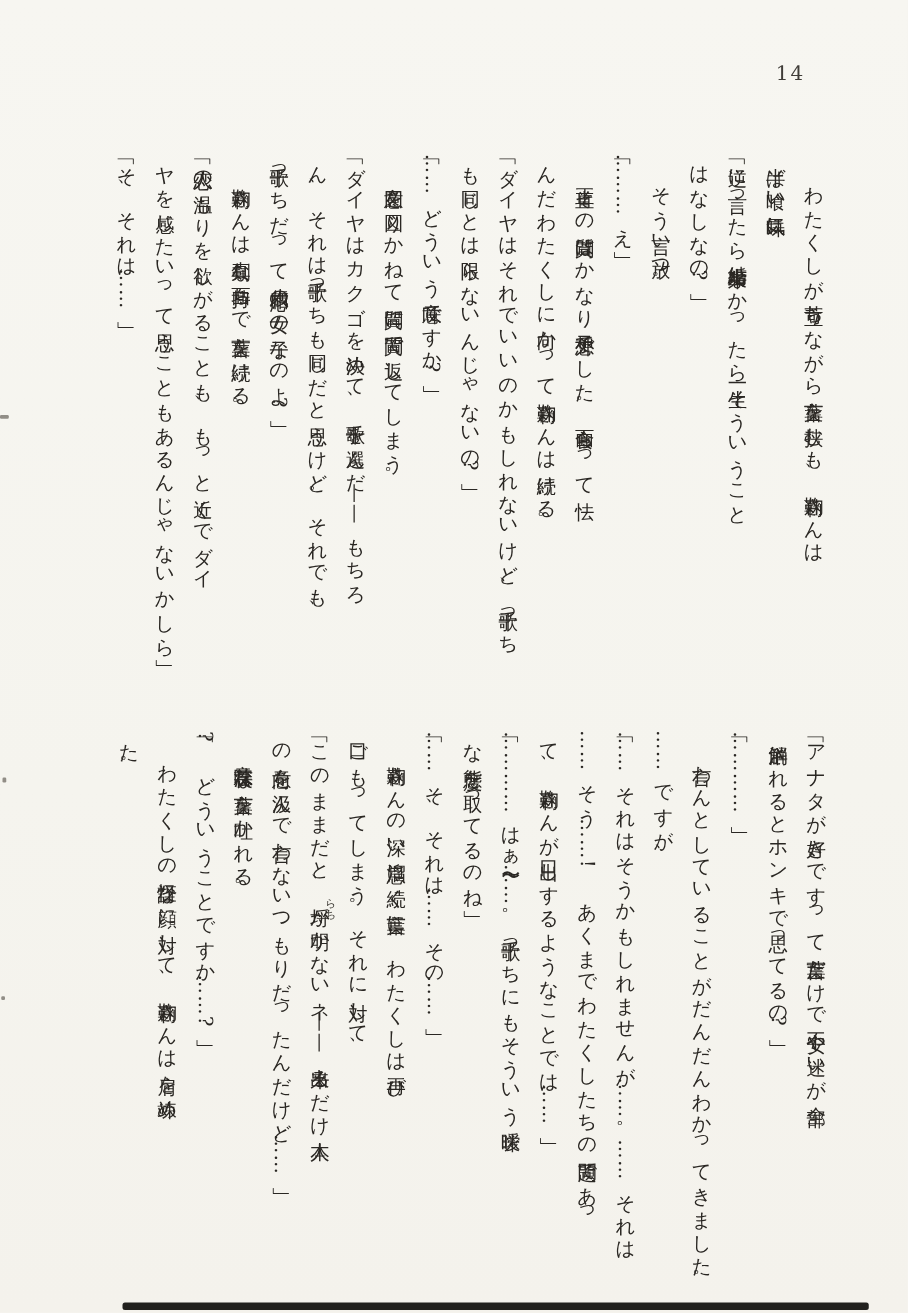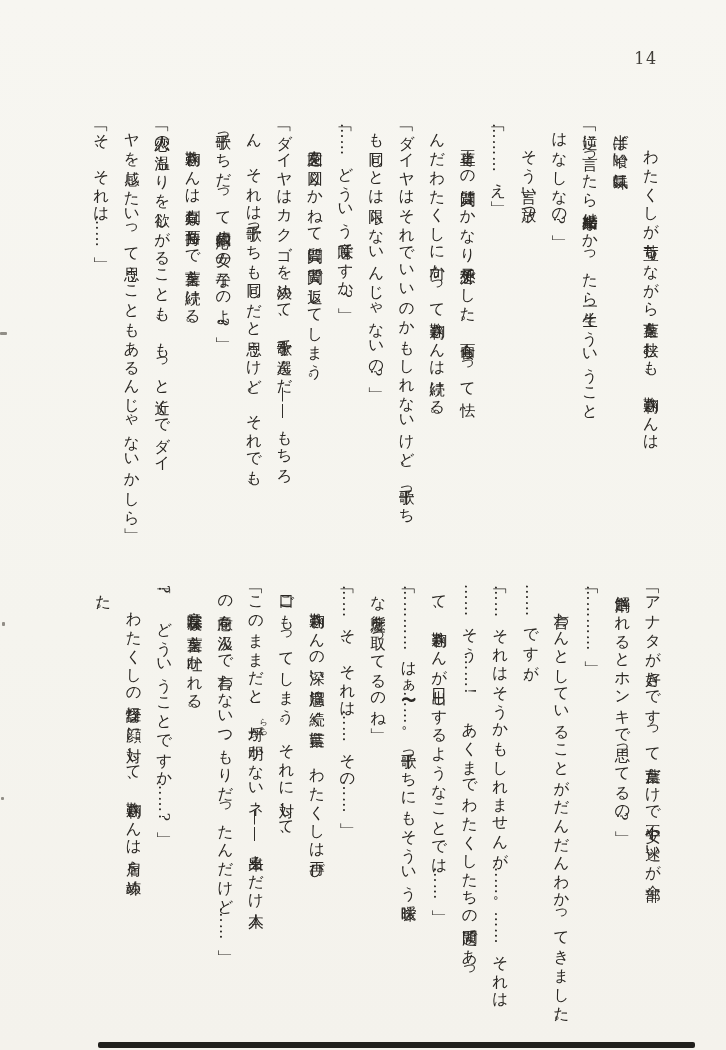--- a/index.html
+++ b/index.html
@@ -15,23 +15,23 @@
     overflow: hidden;
   }
   .page {
     position: absolute;
     inset: 0;
     background: linear-gradient(180deg, #f7f6f1 0%, #f5f4ee 60%, #f4f2ec 100%);
   }
   .pagenum {
     position: absolute;
     top: 49px;
-    left: 624px;
+    left: 600px;
     width: 44px;
-    text-align: center;
+    text-align: right;
     font-size: 16px;
     color: #403d38;
     letter-spacing: 1.5px;
   }
   .vblock {
     position: absolute;
     writing-mode: vertical-rl;
     text-orientation: mixed;
     font-size: 15.5px;
     letter-spacing: 1.05px;

